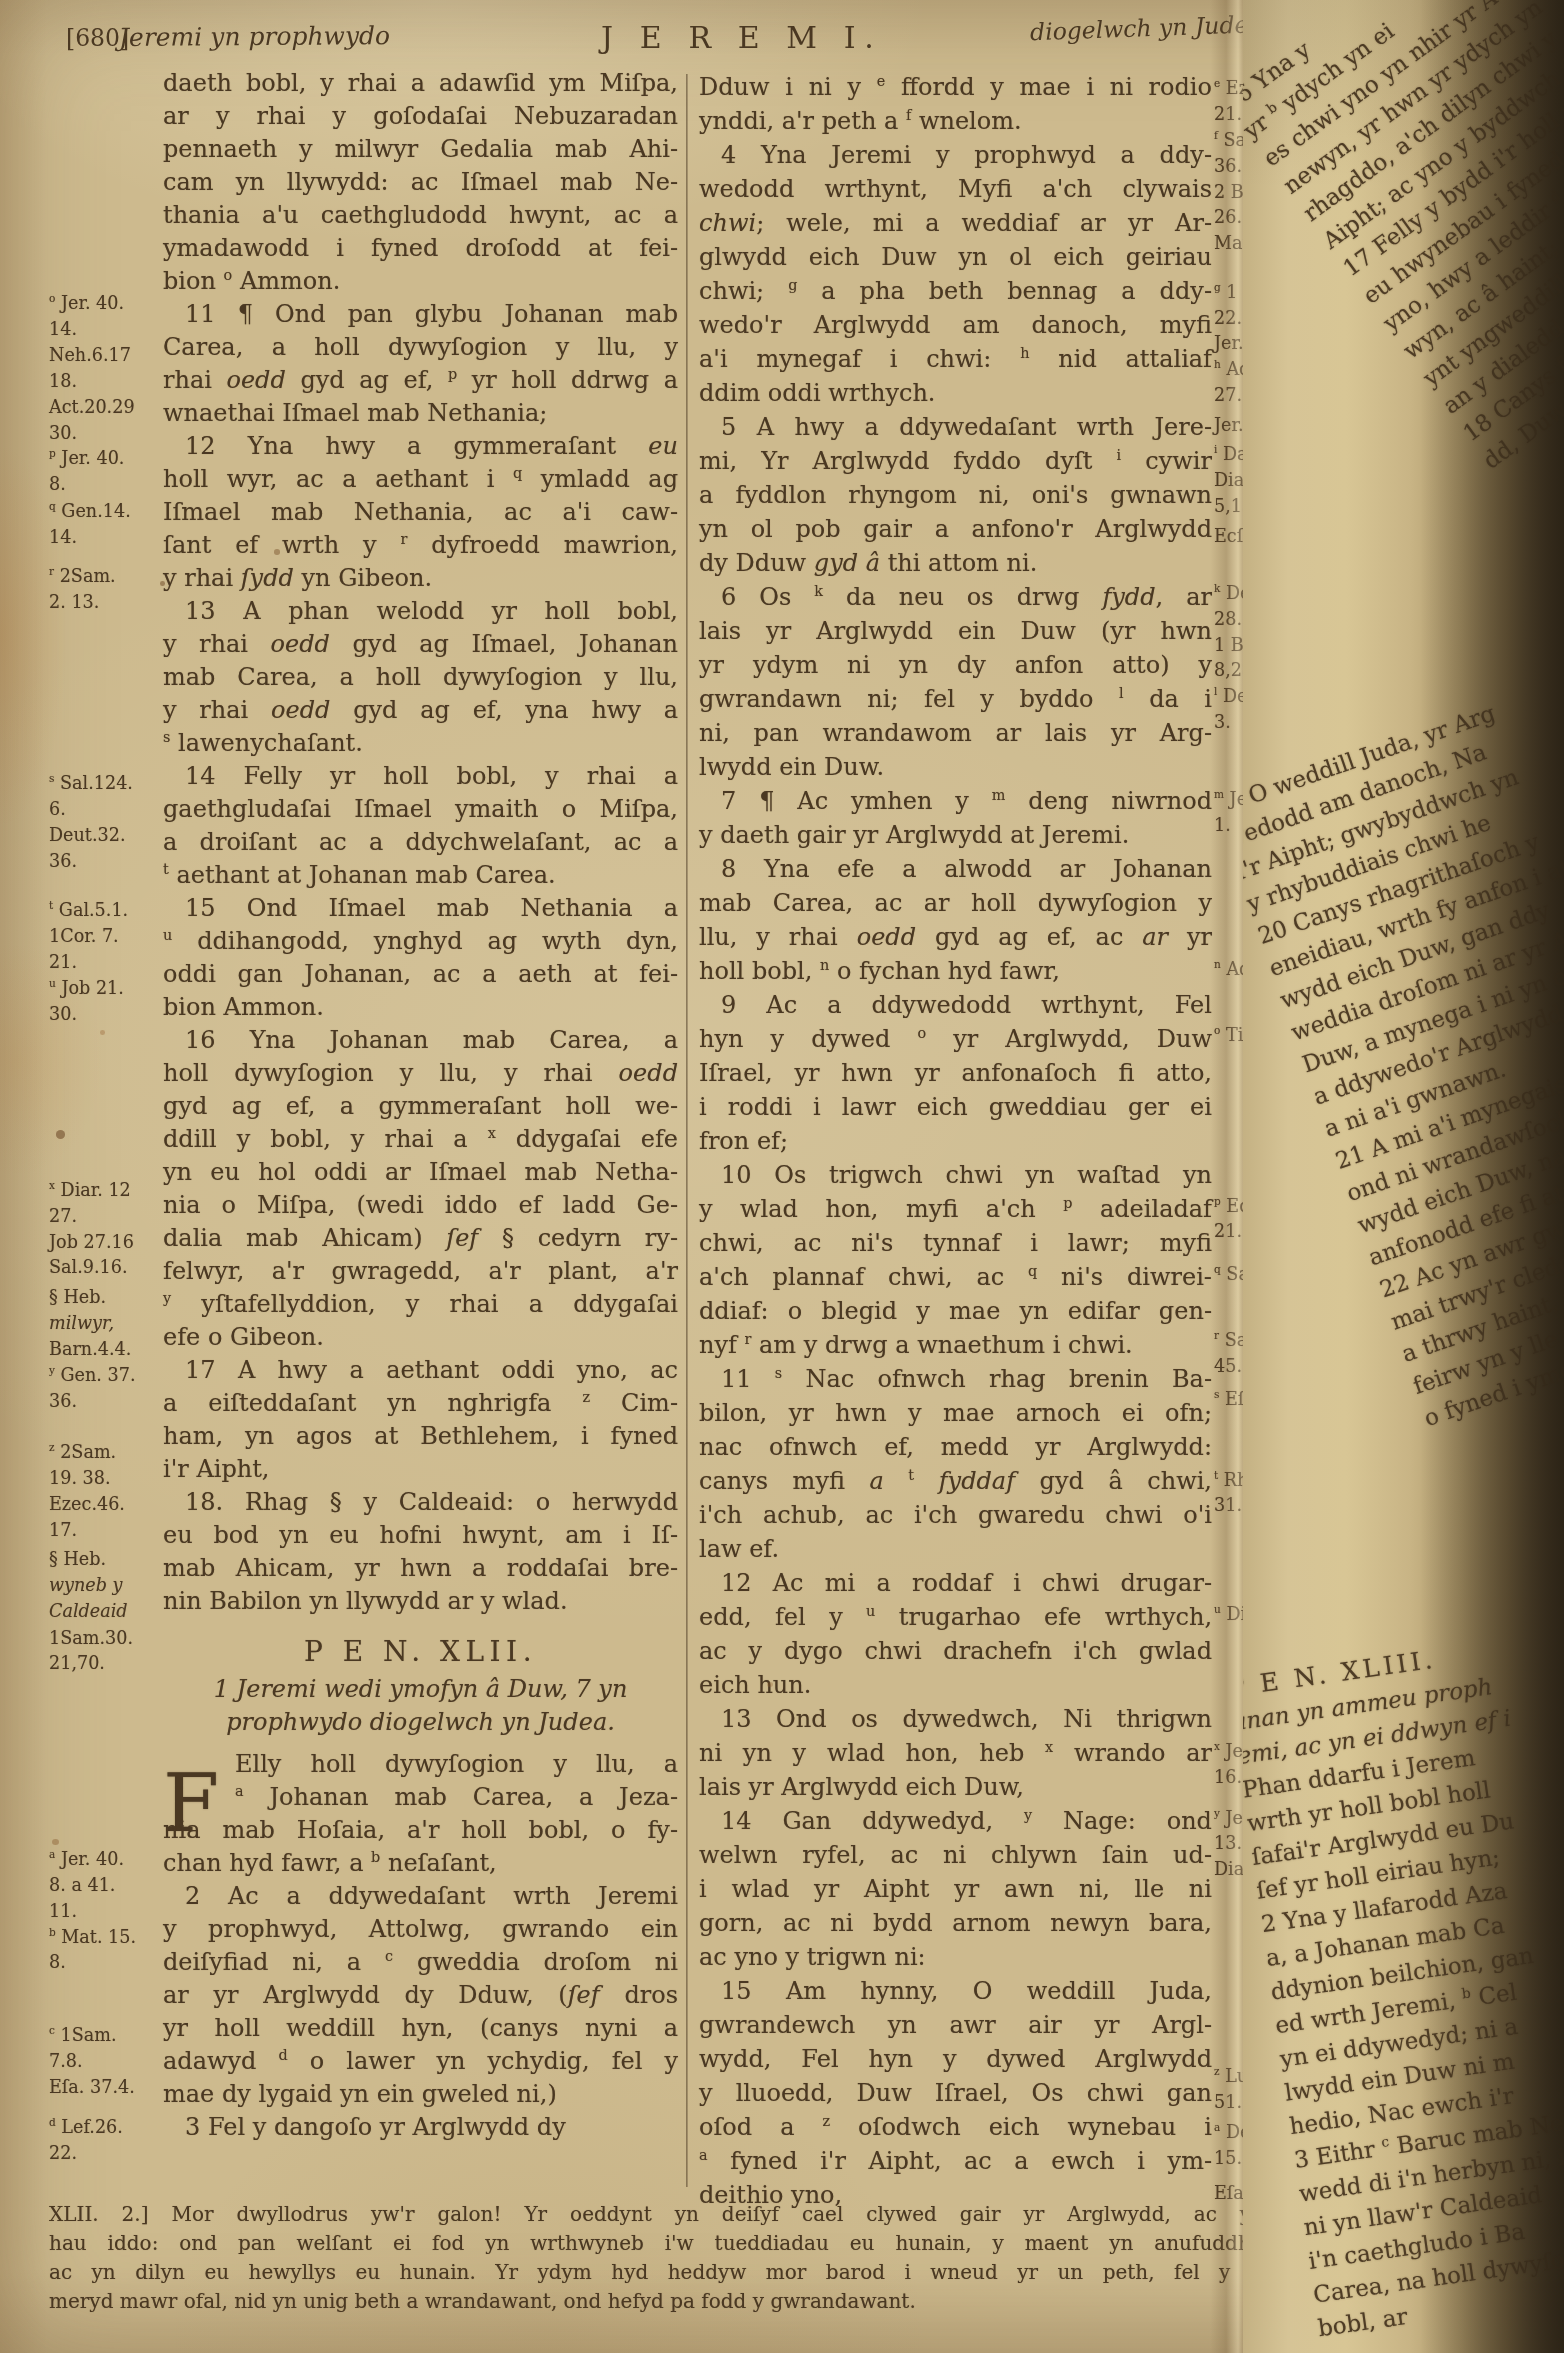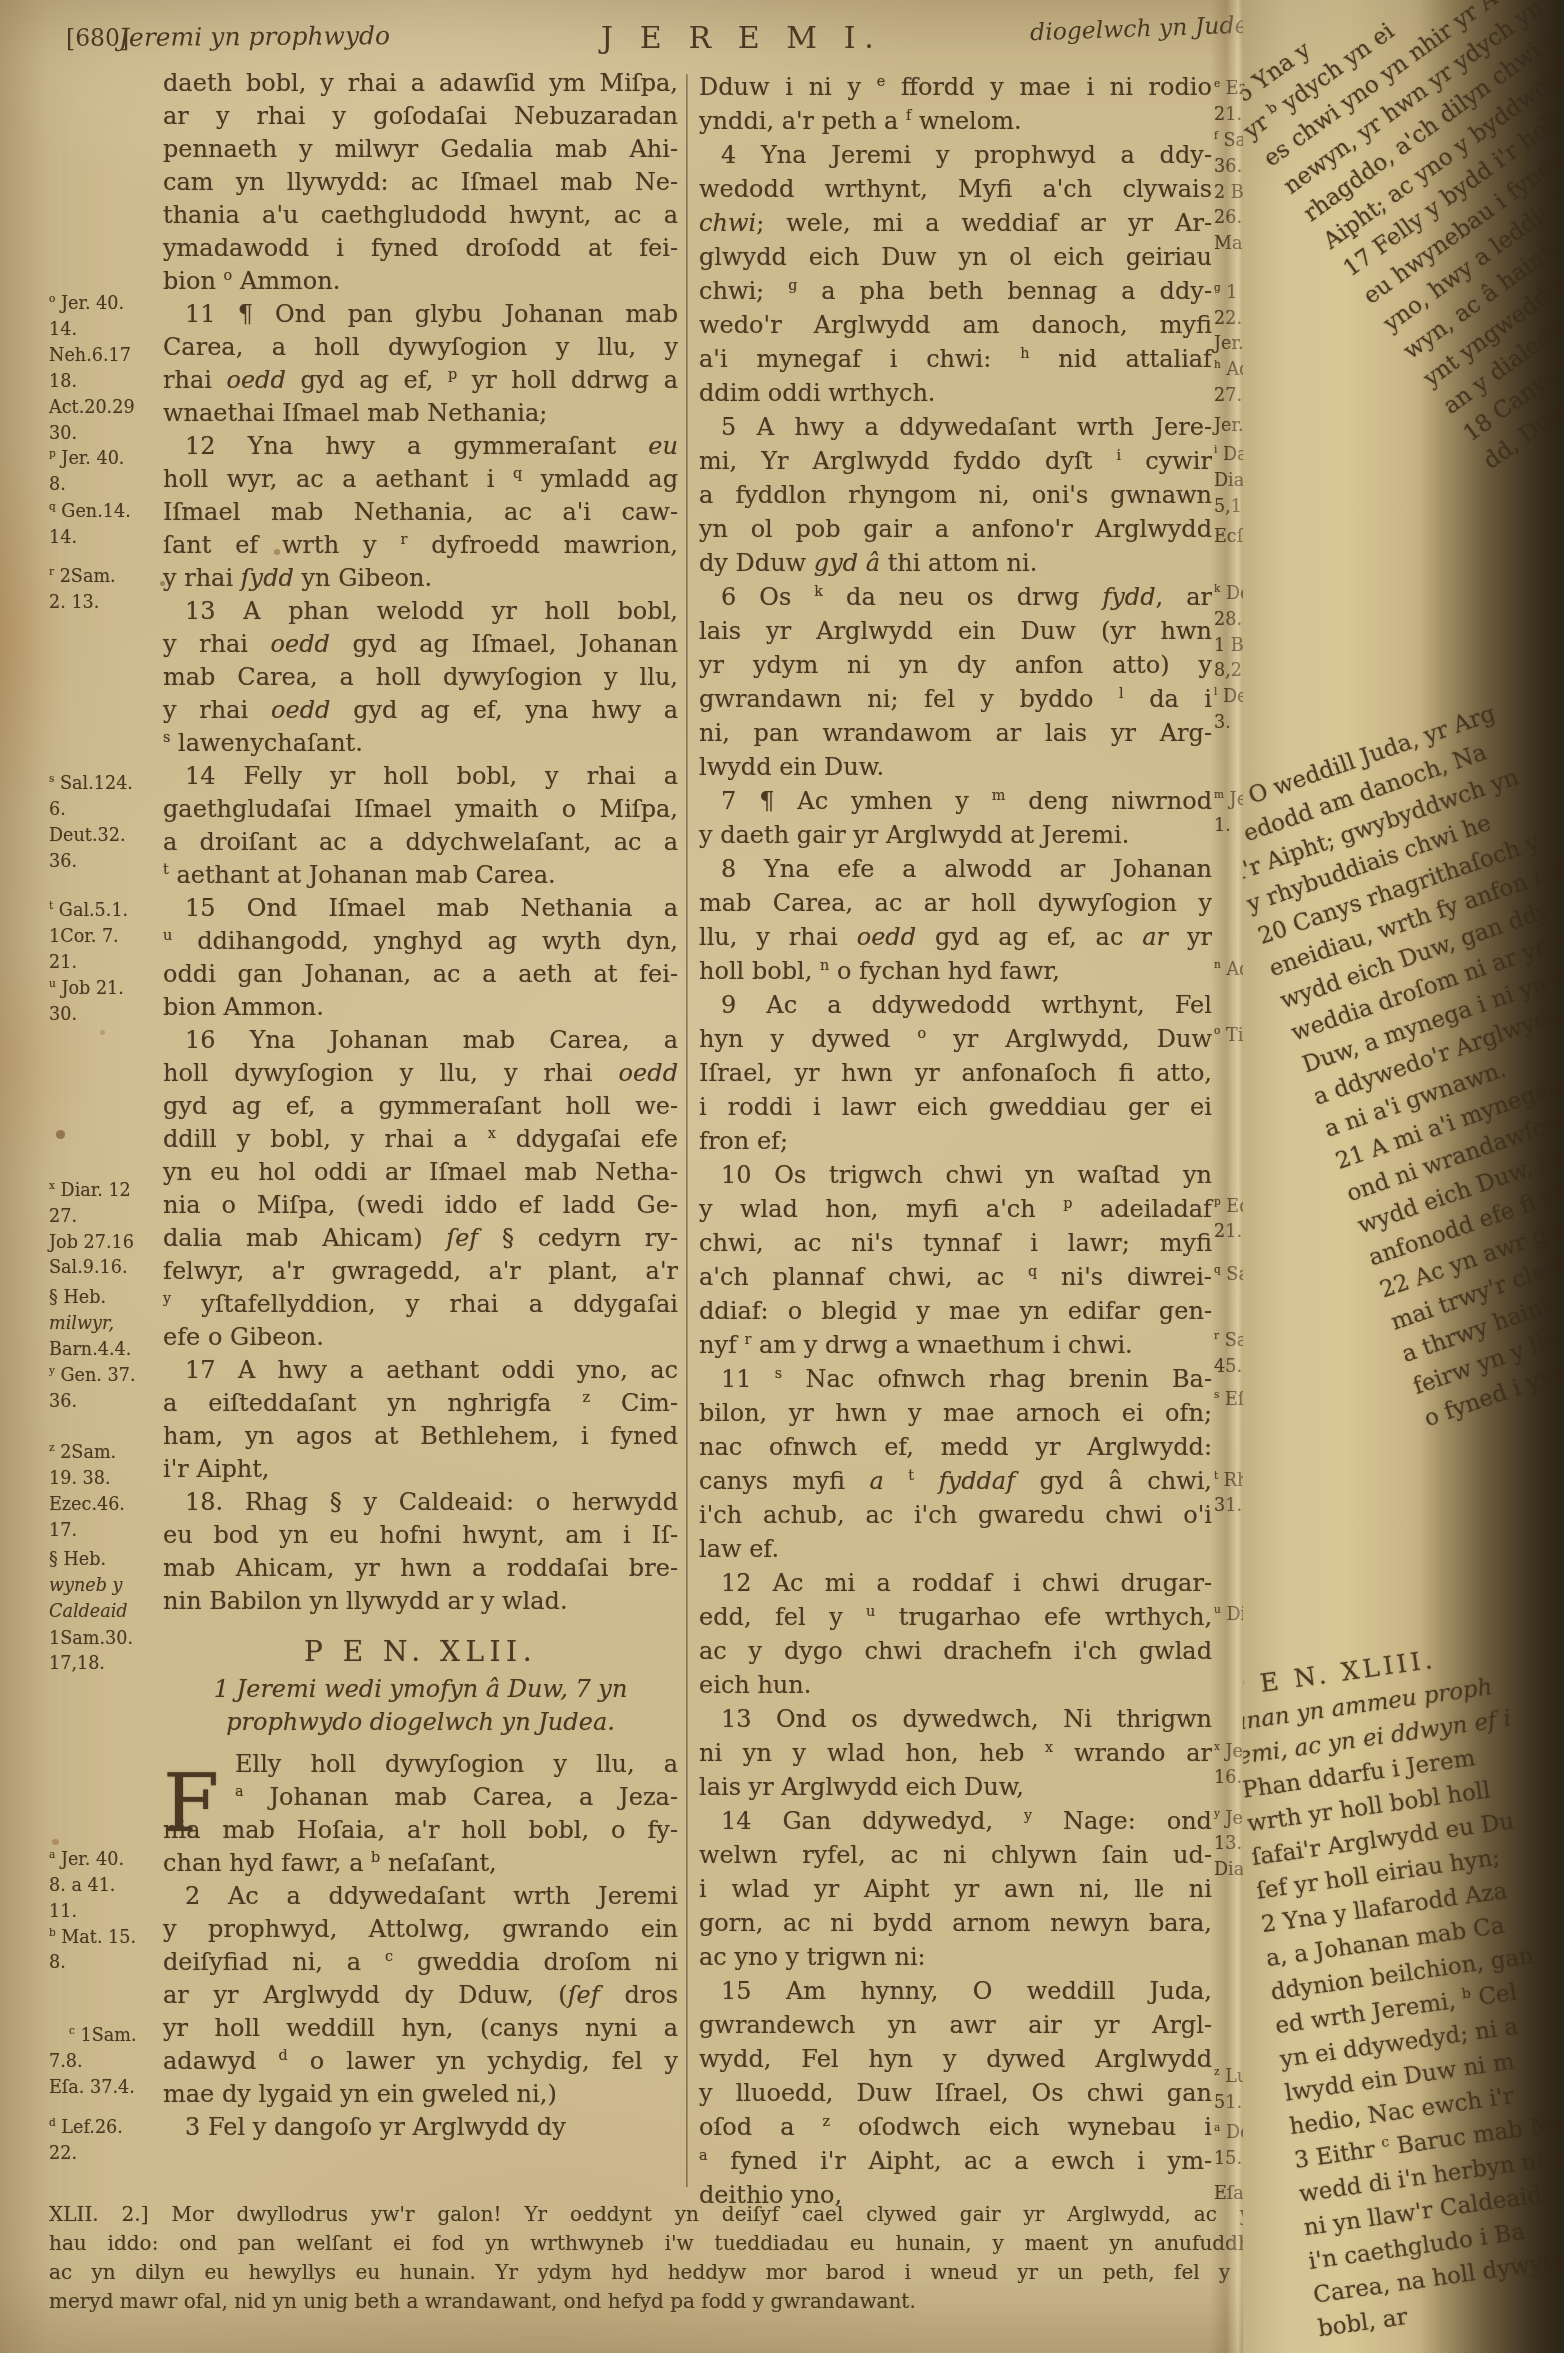--- a/index.html
+++ b/index.html
@@ -133,27 +133,27 @@
       <div class="note" style="top: 1365px;"><sup>y</sup> Gen. 37.</div>
       <div class="note" style="top: 1391px;">36.</div>
       <div class="note" style="top: 1442px;"><sup>z</sup> 2Sam.</div>
       <div class="note" style="top: 1468px;">19. 38.</div>
       <div class="note" style="top: 1494px;">Ezec.46.</div>
       <div class="note" style="top: 1520px;">17.</div>
       <div class="note" style="top: 1549px;">§ Heb.</div>
       <div class="note" style="top: 1575px;"><i>wyneb y</i></div>
       <div class="note" style="top: 1601px;"><i>Caldeaid</i></div>
       <div class="note" style="top: 1628px;">1Sam.30.</div>
-      <div class="note" style="top: 1653px;">17,18.</div>
+      <div class="note" style="top: 1653px;">21,70.</div>
       <div class="note" style="top: 1849px;"><sup>a</sup> Jer. 40.</div>
       <div class="note" style="top: 1875px;">8. a 41.</div>
       <div class="note" style="top: 1901px;">11.</div>
       <div class="note" style="top: 1927px;"><sup>b</sup> Mat. 15.</div>
       <div class="note" style="top: 1952px;">8.</div>
-      <div class="note" style="top: 2025px; margin-left: 20px;"><sup>c</sup> 1Sam.</div>
+      <div class="note" style="top: 2025px;"><sup>c</sup> 1Sam.</div>
       <div class="note" style="top: 2051px;">7.8.</div>
       <div class="note" style="top: 2077px;">Eſa. 37.4.</div>
       <div class="note" style="top: 2117px;"><sup>d</sup> Lef.26.</div>
       <div class="note" style="top: 2143px;">22.</div>
     </div>
   <div class="notes rnotes">
       <div class="note" style="top: 78px;"><sup>e</sup> Ezra. 8.</div>
       <div class="note" style="top: 104px;">21.</div>
       <div class="note" style="top: 130px;"><sup>f</sup> Sal. 87.</div>
       <div class="note" style="top: 156px;">36.</div>

